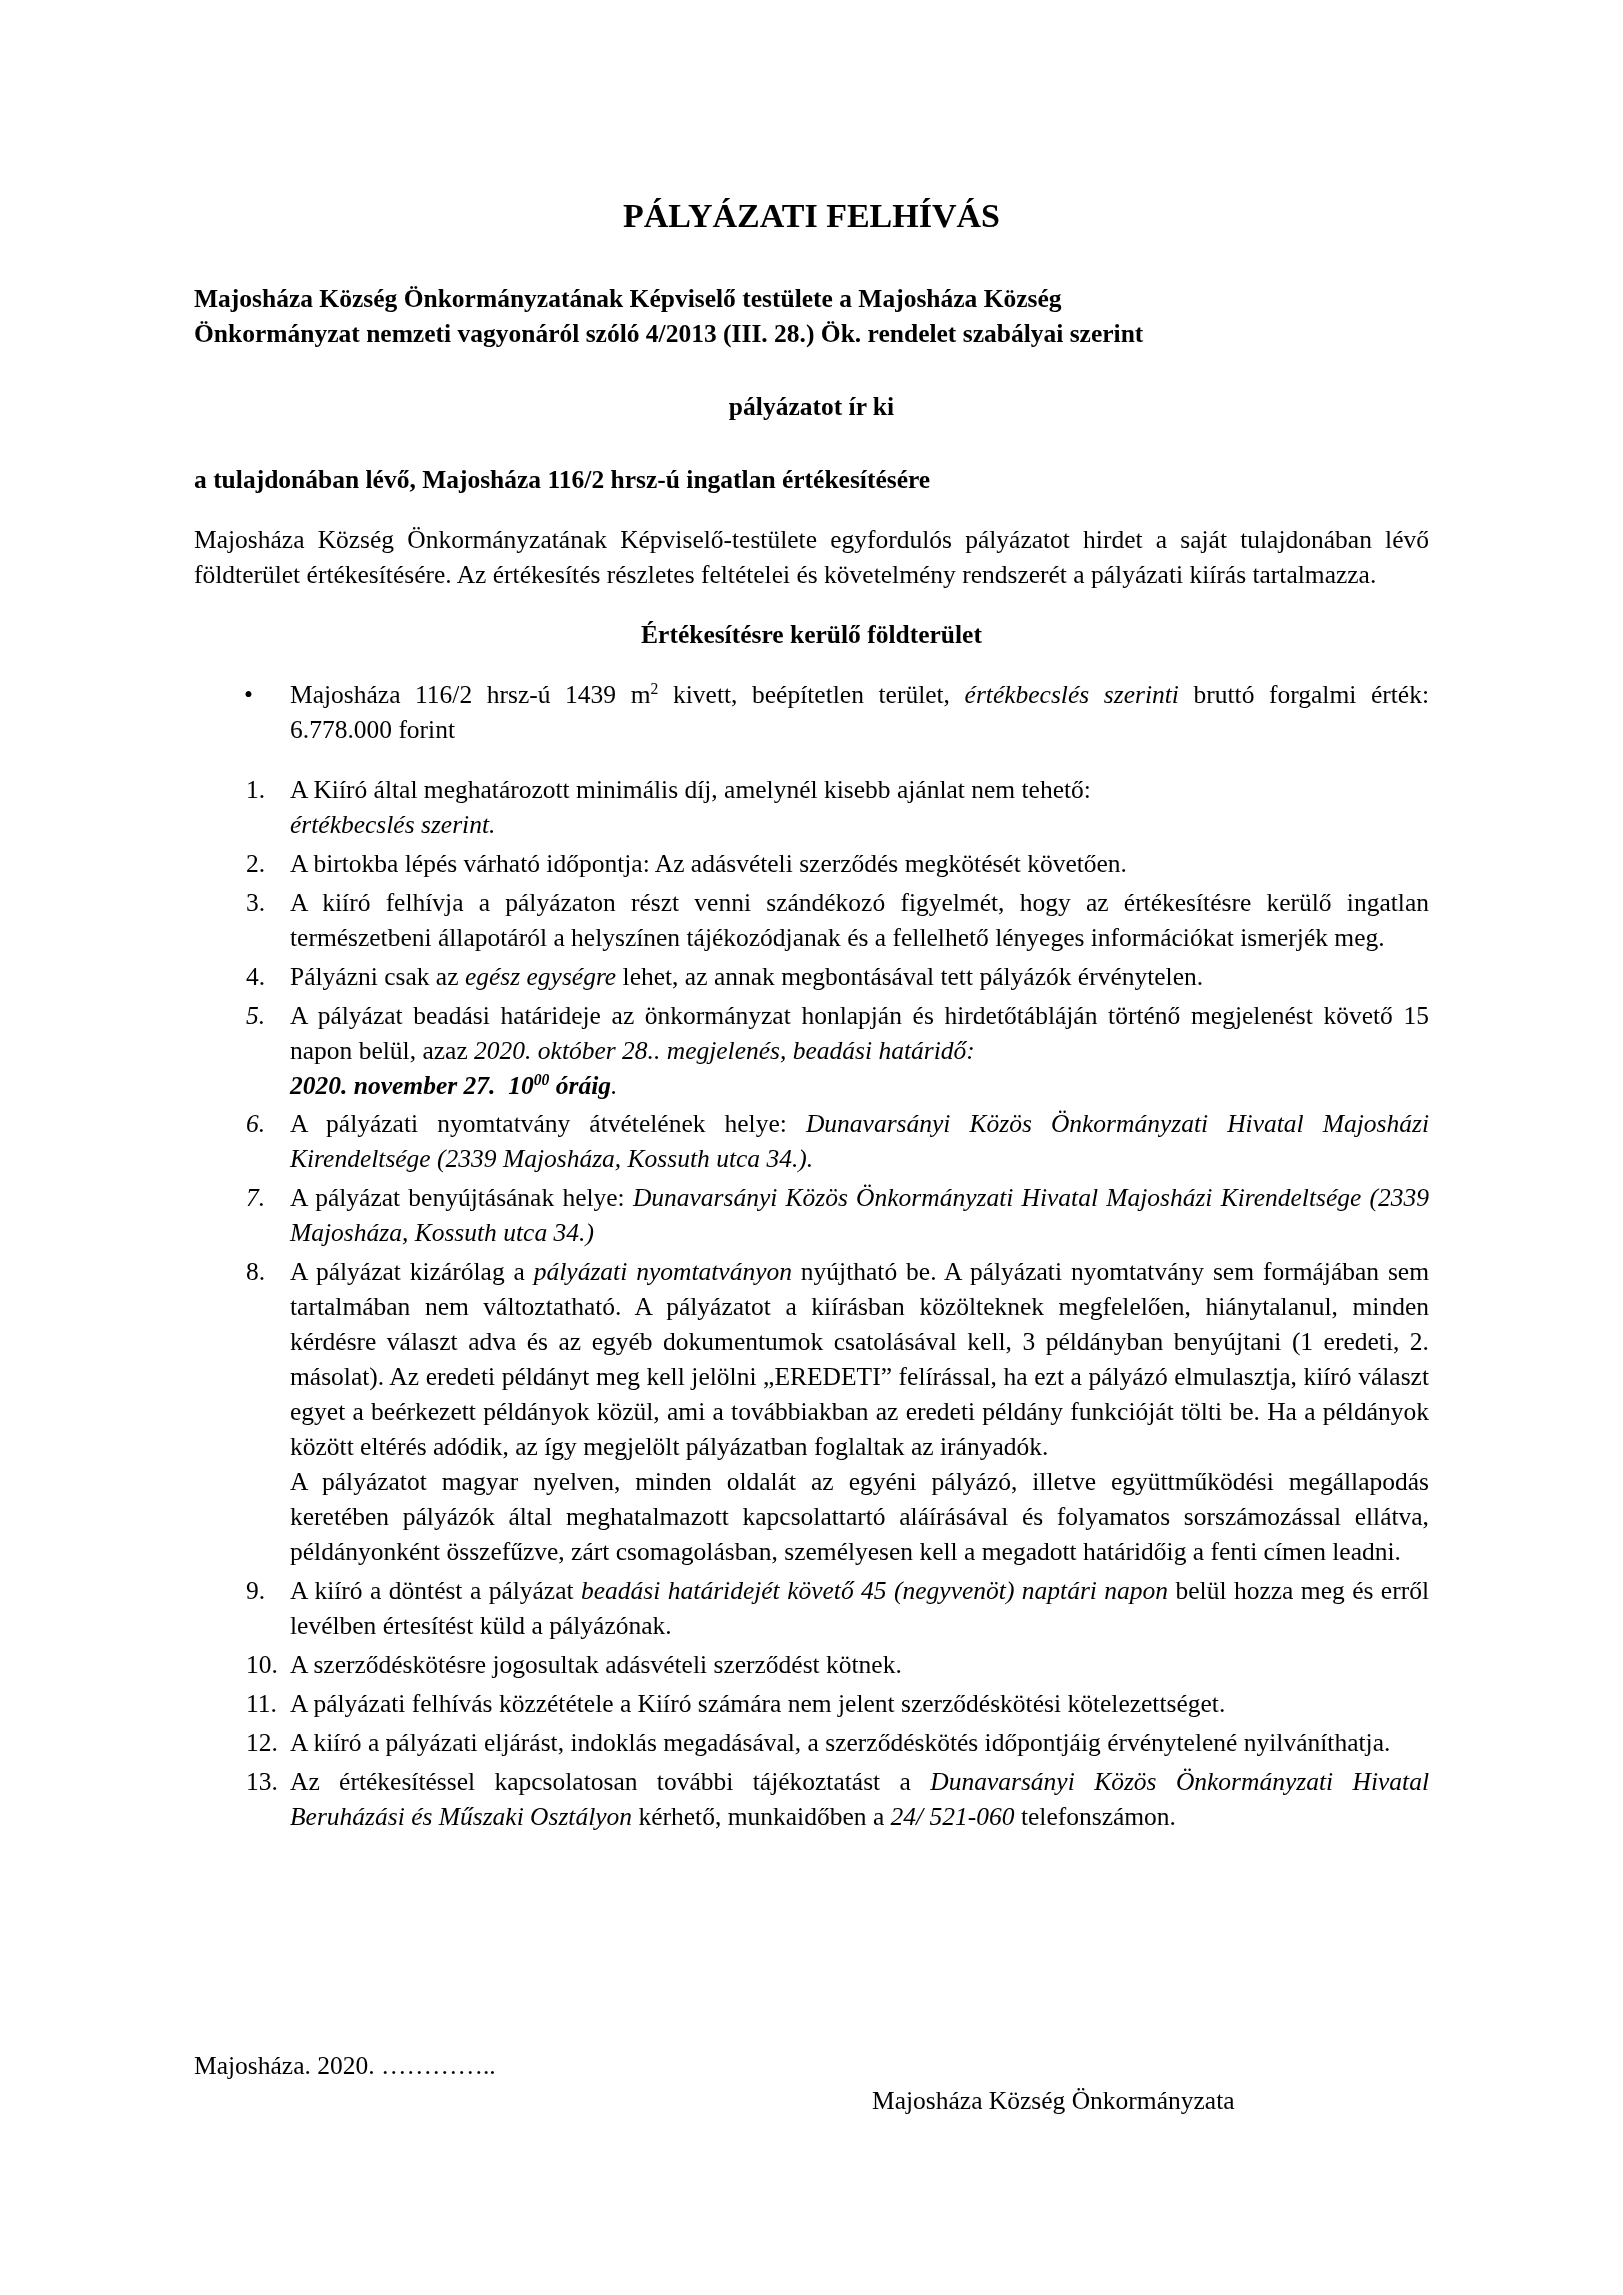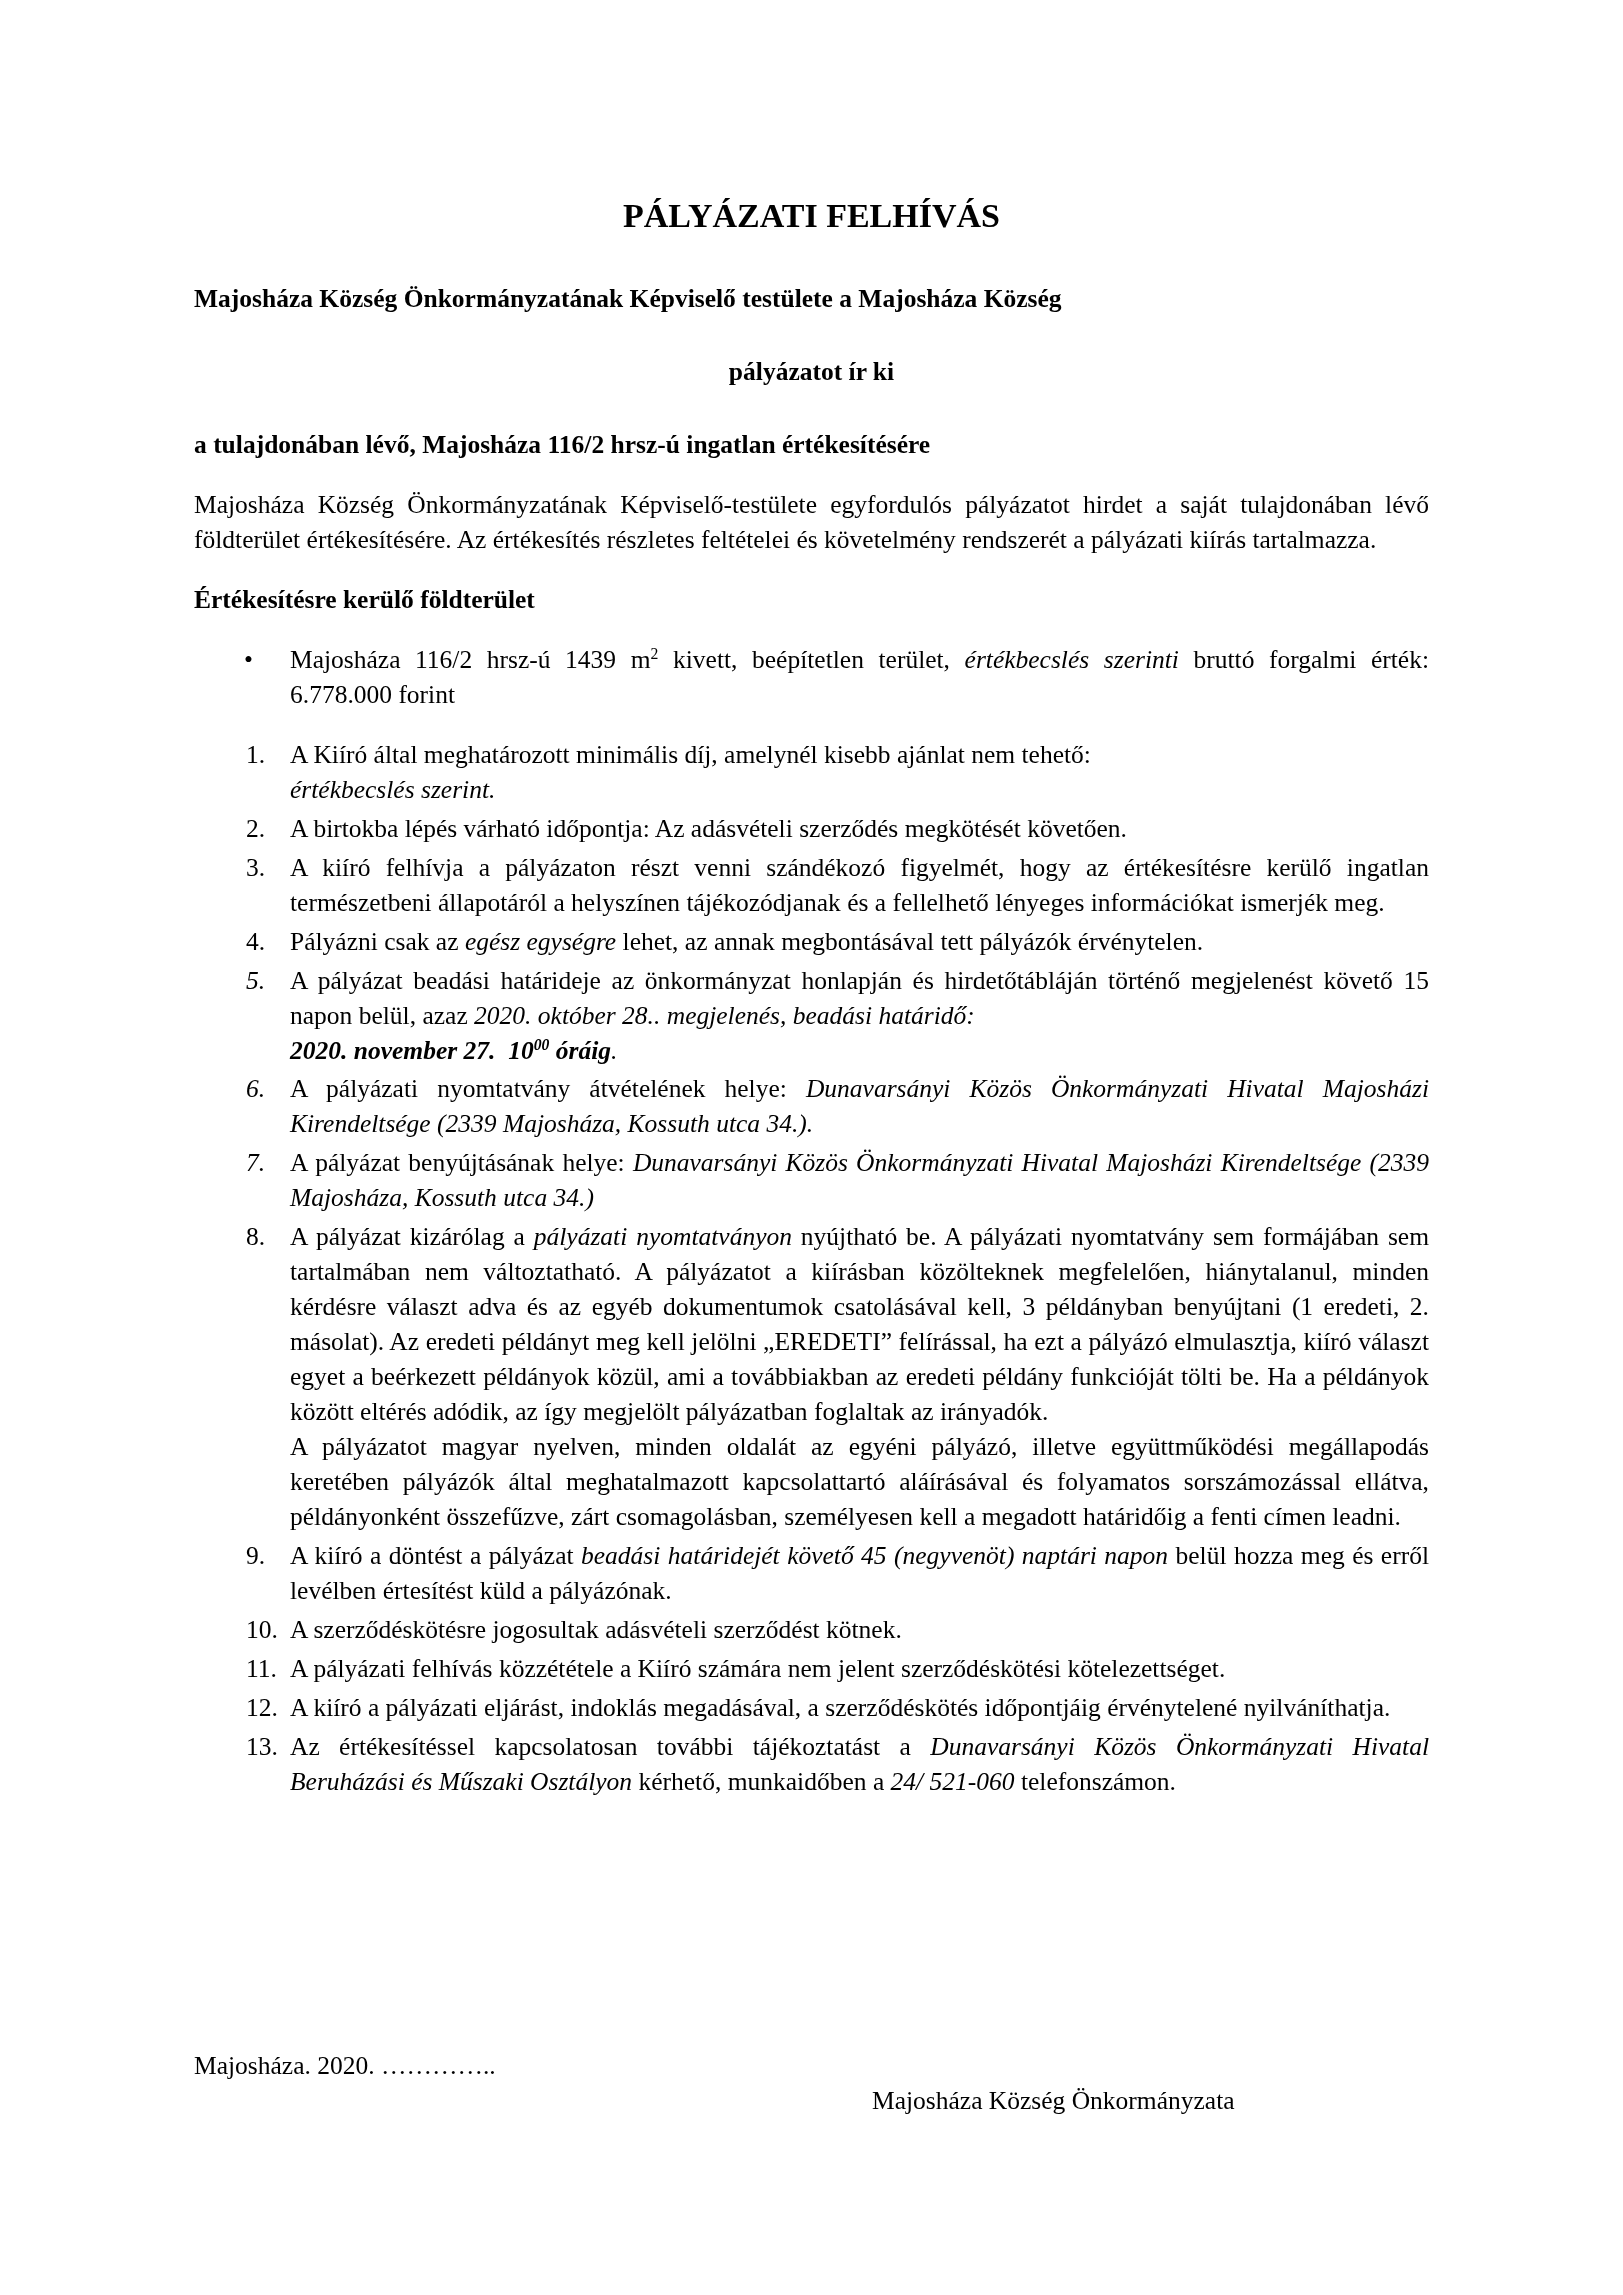--- a/index.html
+++ b/index.html
@@ -7,21 +7,21 @@
   .page {
     position: absolute; left: 194px; top: 196px; width: 1235px;
     font-family: "Liberation Serif", "DejaVu Serif", serif;
     font-size: 25.5px; line-height: 35px; color: #000;
   }
   .title { text-align: center; font-weight: bold; font-size: 34px; line-height: 39px; margin: 0 0 46px 0; }
   .subtitle { text-align: left; font-weight: bold; line-height: 35px; margin: 0 0 38px 0; }
   .announce { text-align: center; font-weight: bold; margin: 0 0 38px 0; }
   .subject { font-weight: bold; margin: 0 0 25px 0; }
   .intro { text-align: justify; margin: 0 0 25px 0; }
-  .section-heading { font-weight: bold; margin: 16px 0 25px 0; }
+  .section-heading { text-align: center; font-weight: bold; margin: 16px 0 25px 0; }
   .bullet-list { list-style: none; margin: 0 0 25px 0; padding: 0; }
   .bullet-item { position: relative; padding-left: 96px; text-align: justify; }
   .bullet-dot { position: absolute; left: 50px; top: 0; }
   sup { font-size: 15.7px; line-height: 0; vertical-align: super; }
   .items { list-style: none; margin: 0; padding: 0; }
   .item { position: relative; padding-left: 96px; text-align: justify; margin: 0 0 3.9px 0; }
   .num { position: absolute; left: 52px; top: 0; }
   .num.it { font-style: italic; }
   .center-line { display: block; text-align: left; font-style: italic; padding-right: 39px; }
   em { font-style: italic; }
@@ -30,20 +30,21 @@
   .signature { position: absolute; left: 872px; top: 2086px; font-family: "Liberation Serif", serif; font-size: 25.5px; }
 </style>
 </head>
 <body>
 
 <div class="page">
   <div class="title">PÁLYÁZATI FELHÍVÁS</div>
 
   <div class="subtitle">
     <div>Majosháza Község Önkormányzatának Képviselő testülete a Majosháza Község</div>
+    <div>Önkormányzat nemzeti vagyonáról szóló 4/2013 (III. 28.) Ök. rendelet szabályai szerint</div>
   </div>
 
   <div class="announce">pályázatot ír ki</div>
   <div class="subject">a tulajdonában lévő, Majosháza 116/2 hrsz-ú ingatlan értékesítésére</div>
 
   <p class="intro">Majosháza Község Önkormányzatának Képviselő-testülete egyfordulós pályázatot hirdet a saját tulajdonában lévő földterület értékesítésére. Az értékesítés részletes feltételei és követelmény rendszerét a pályázati kiírás tartalmazza.</p>
 
   <div class="section-heading">Értékesítésre kerülő földterület</div>
 
   <ul class="bullet-list">

